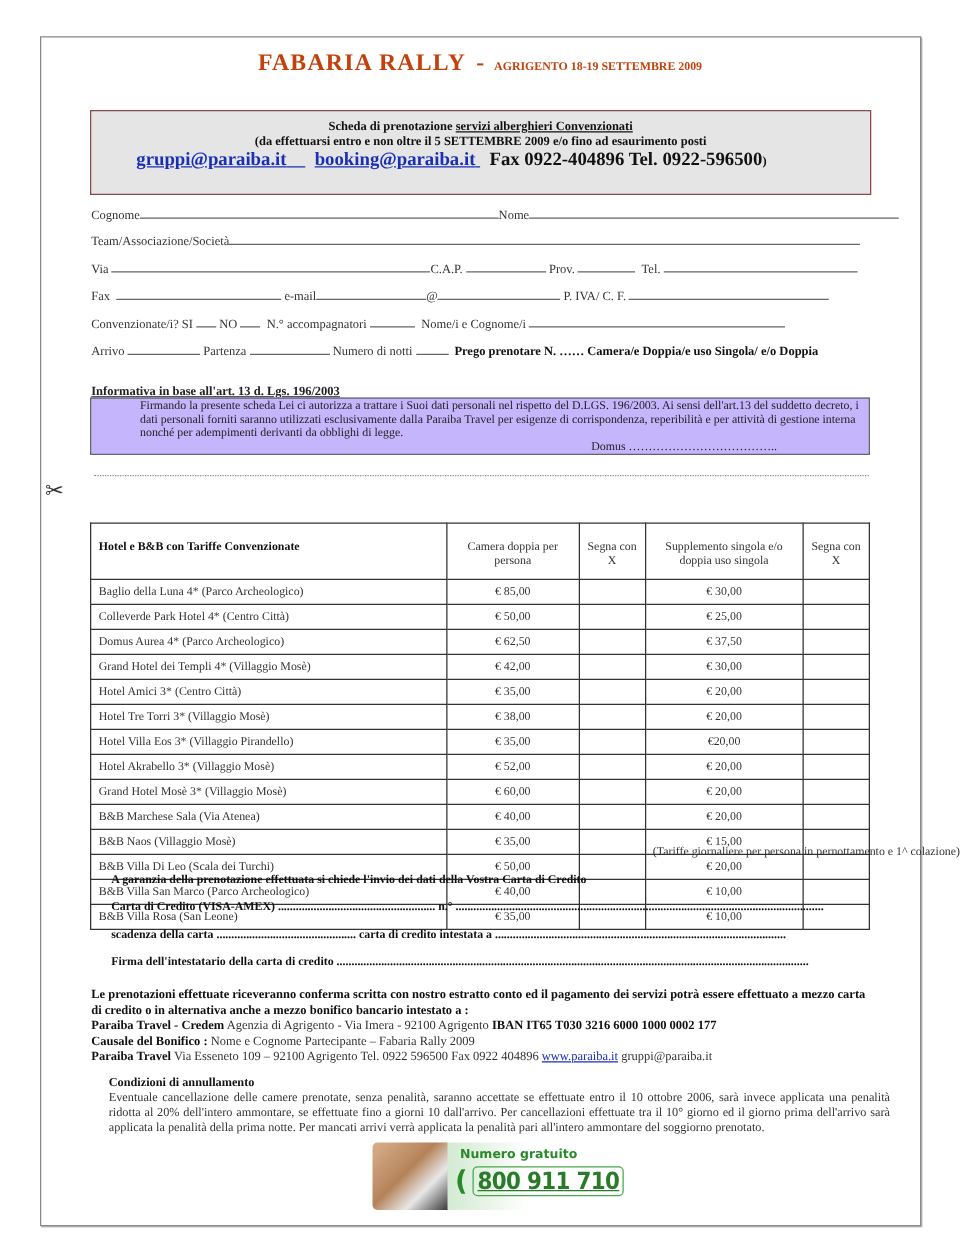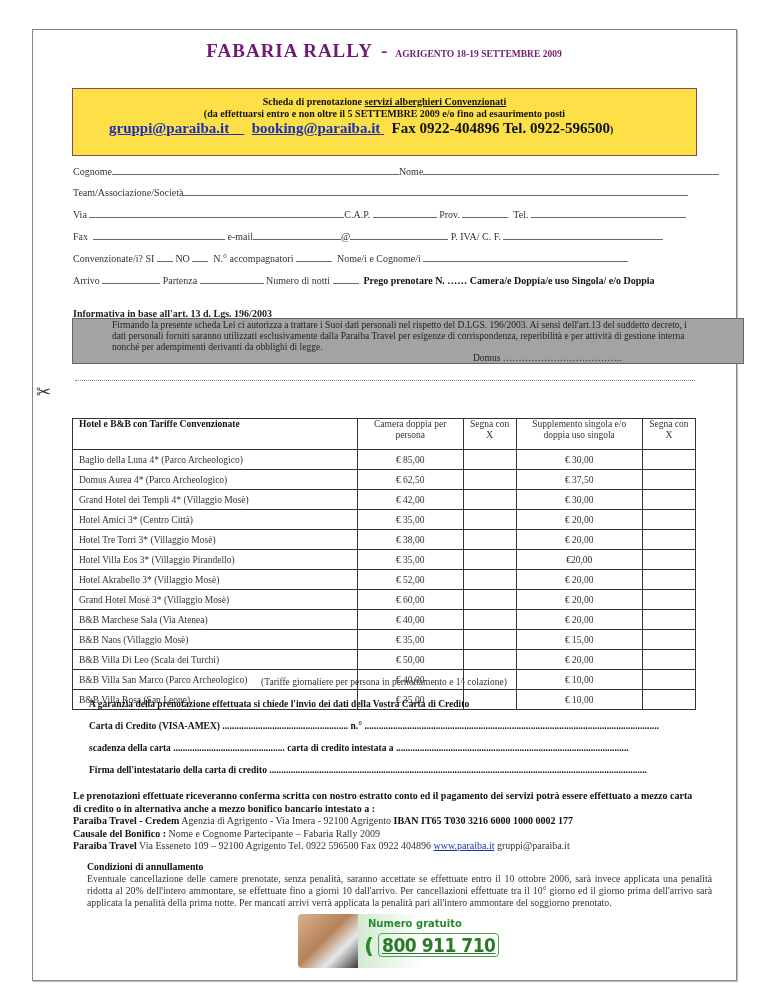--- a/index.html
+++ b/index.html
@@ -1,43 +1,43 @@
 <!DOCTYPE html>
 <html><head>
 <meta charset="utf-8">
 <style>
   html, body { margin:0; padding:0; background:#fff; }
   body { width:768px; height:994px; position:relative; font-family:"Liberation Serif", "DejaVu Serif", serif; color:#222; overflow:hidden; }
   .page { position:absolute; left:32px; top:29px; width:703px; height:950px; border:1px solid #888; box-shadow:1px 1px 0 #bbb; }
   .abs { position:absolute; }
-  .title-line { left:0; top:40px; width:768px; text-align:center; color:#701a75; }
+  .title-line { left:0; top:40px; width:768px; text-align:center; color:#c2410c; }
   .title-main { font-size:19px; font-weight:bold; letter-spacing:1px; }
   .title-sep { font-size:19px; font-weight:bold; margin:0 4px; }
   .title-sub { font-size:9.5px; font-weight:bold; }
-  .redbox { left:72px; top:88px; width:623px; height:66px; background:#fde047; border:1px solid #8a4a4a; }
+  .redbox { left:72px; top:88px; width:623px; height:66px; background:#e5e5e5; border:1px solid #8a4a4a; }
   .redbox .l1 { position:absolute; top:7px; left:0; width:100%; text-align:center; font-size:10px; font-weight:bold; color:#111; }
   .redbox .l1 u { text-decoration:underline; }
   .redbox .l2 { position:absolute; top:19px; left:0; width:100%; text-align:center; font-size:10px; font-weight:bold; color:#111; }
   .redbox .l3 { position:absolute; top:31px; left:36px; font-size:15px; font-weight:bold; color:#111; white-space:nowrap; }
   .redbox .l3 a { color:#1a2fb8; text-decoration:underline; }
   .form-row { left:73px; width:622px; font-size:10px; color:#333; white-space:nowrap; }
   .ul { display:inline-block; border-bottom:1px solid #666; height:9px; vertical-align:baseline; }
   .bold { font-weight:bold; color:#111; }
   .info-title { left:73px; top:308px; font-size:10px; font-weight:bold; text-decoration:underline; color:#222; }
-  .infobox { left:72px; top:318px; width:622px; height:44px; background:#a3a3a3; border:1px solid #666;padding-left:48px; }
+  .infobox { left:72px; top:318px; width:622px; height:44px; background:#c4b5fd; border:1px solid #666; }
   .infobox .txt { position:absolute; left:39px; top:1px; font-size:9.5px; line-height:11px; color:#222; width:580px; }
   .infobox .firma { position:absolute; left:400px; top:34px; font-size:9.5px; color:#222; }
   .dotline { left:75px; top:380px; width:620px; border-top:1px dotted #888; }
   .scissors { left:36px; top:381px; font-size:18px; color:#333; }
   table.hotels { position:absolute; left:72px; top:418px; width:624px; border-collapse:collapse; font-size:9.5px; color:#333; }
   table.hotels td { border:1.5px solid #333; height:19px; padding:0 6px; vertical-align:middle; }
   table.hotels td.c { text-align:center; }
-  table.hotels tr.hdr td { height:30px; vertical-align:top; padding-top:0; line-height:11px; }
+  table.hotels tr.hdr td { height:30px; vertical-align:top; padding-top:14px; line-height:11px; }
   table.hotels tr.hdr td.name { font-weight:bold; color:#111; vertical-align:top; }
-  .tariffe { left:0; top:677px; width:768px; text-align:center; font-size:9.5px; color:#333; }
+  .tariffe { left:0; top:677px; width:768px; text-align:right; font-size:9.5px; color:#333; }
   .cc { left:73px; font-size:9.5px; font-weight:bold; color:#111; white-space:nowrap;margin-left:16px; }
   .pay { left:73px; top:790px; width:625px; font-size:10px; line-height:12.5px; color:#333; }
   .pay b { color:#111; }
   .pay a { color:#1a2fb8; text-decoration:underline; }
   .cond { left:73px; top:861px; width:625px; font-size:9.8px; line-height:12px; color:#333; text-align:justify;margin-left:14px; }
   .cond b { color:#111; }
   .banner { left:298px; top:914px; width:194px; height:54px; }
   .banner .face { position:absolute; left:0; top:0; width:60px; height:54px; background:linear-gradient(135deg,#d9b08c 0%,#b5835a 45%,#e8e8e8 70%,#3a3a3a 100%); border-radius:4px 0 0 4px; }
   .banner .bg { position:absolute; left:55px; top:0; width:139px; height:54px; background:linear-gradient(90deg,#cfe8cf,#ffffff 50%); }
   .banner .lbl { position:absolute; left:70px; top:4px; font-family:"DejaVu Sans", sans-serif; font-weight:bold; font-size:10px; color:#2a8a2a; white-space:nowrap; }
@@ -110,20 +110,27 @@
     <td class="c" style="width:40px">Segna con X</td>
   </tr>
   <tr>
         <td>Baglio della Luna 4* (Parco Archeologico)</td>
         <td class="c">€ 85,00</td>
         <td></td>
         <td class="c">€ 30,00</td>
         <td></td>
       </tr>
   <tr>
+        <td>Colleverde Park Hotel 4*  (Centro Città)</td>
+        <td class="c">€ 50,00</td>
+        <td></td>
+        <td class="c">€ 25,00</td>
+        <td></td>
+      </tr>
+  <tr>
         <td>Domus Aurea 4* (Parco Archeologico)</td>
         <td class="c">€ 62,50</td>
         <td></td>
         <td class="c">€ 37,50</td>
         <td></td>
       </tr>
   <tr>
         <td>Grand Hotel dei Templi 4*  (Villaggio Mosè)</td>
         <td class="c">€ 42,00</td>
         <td></td>

